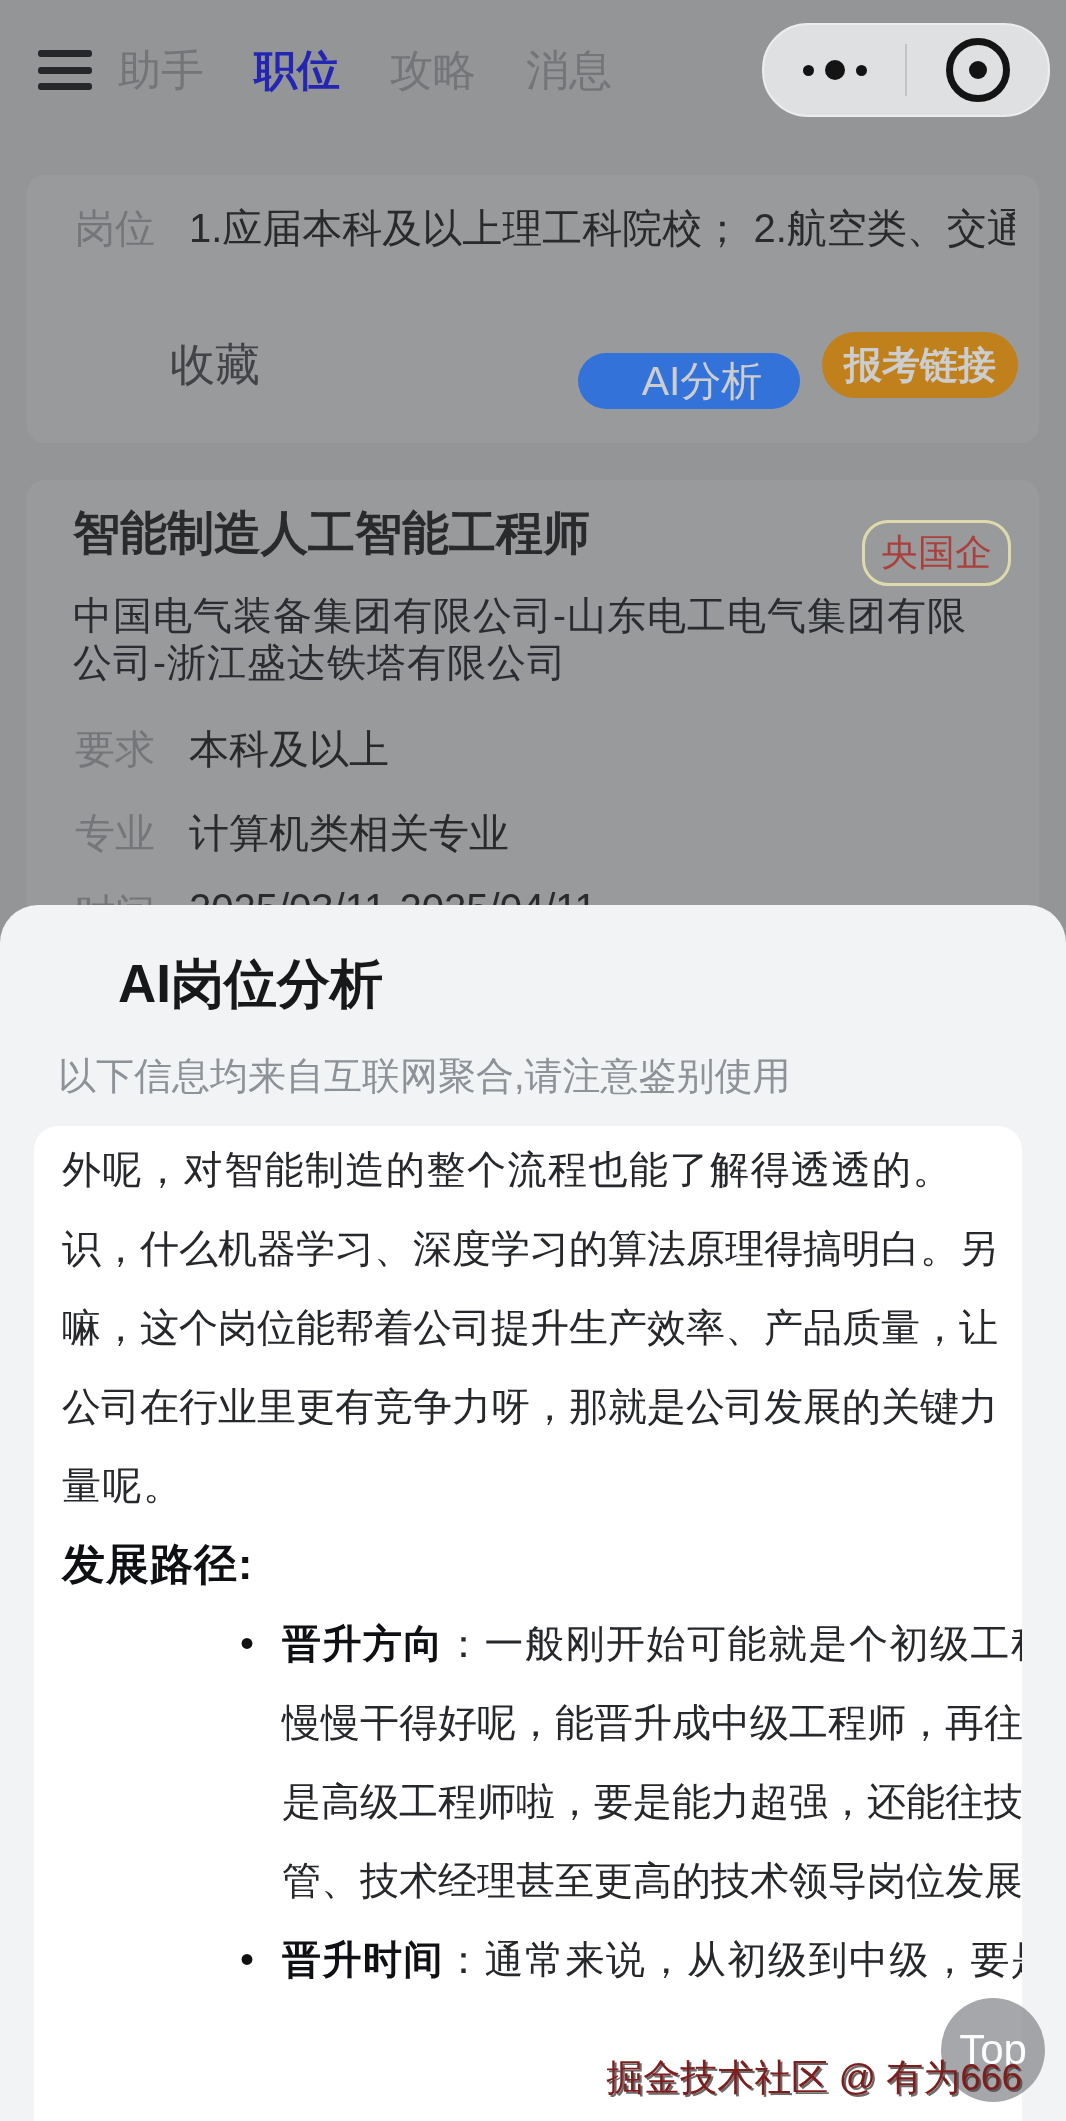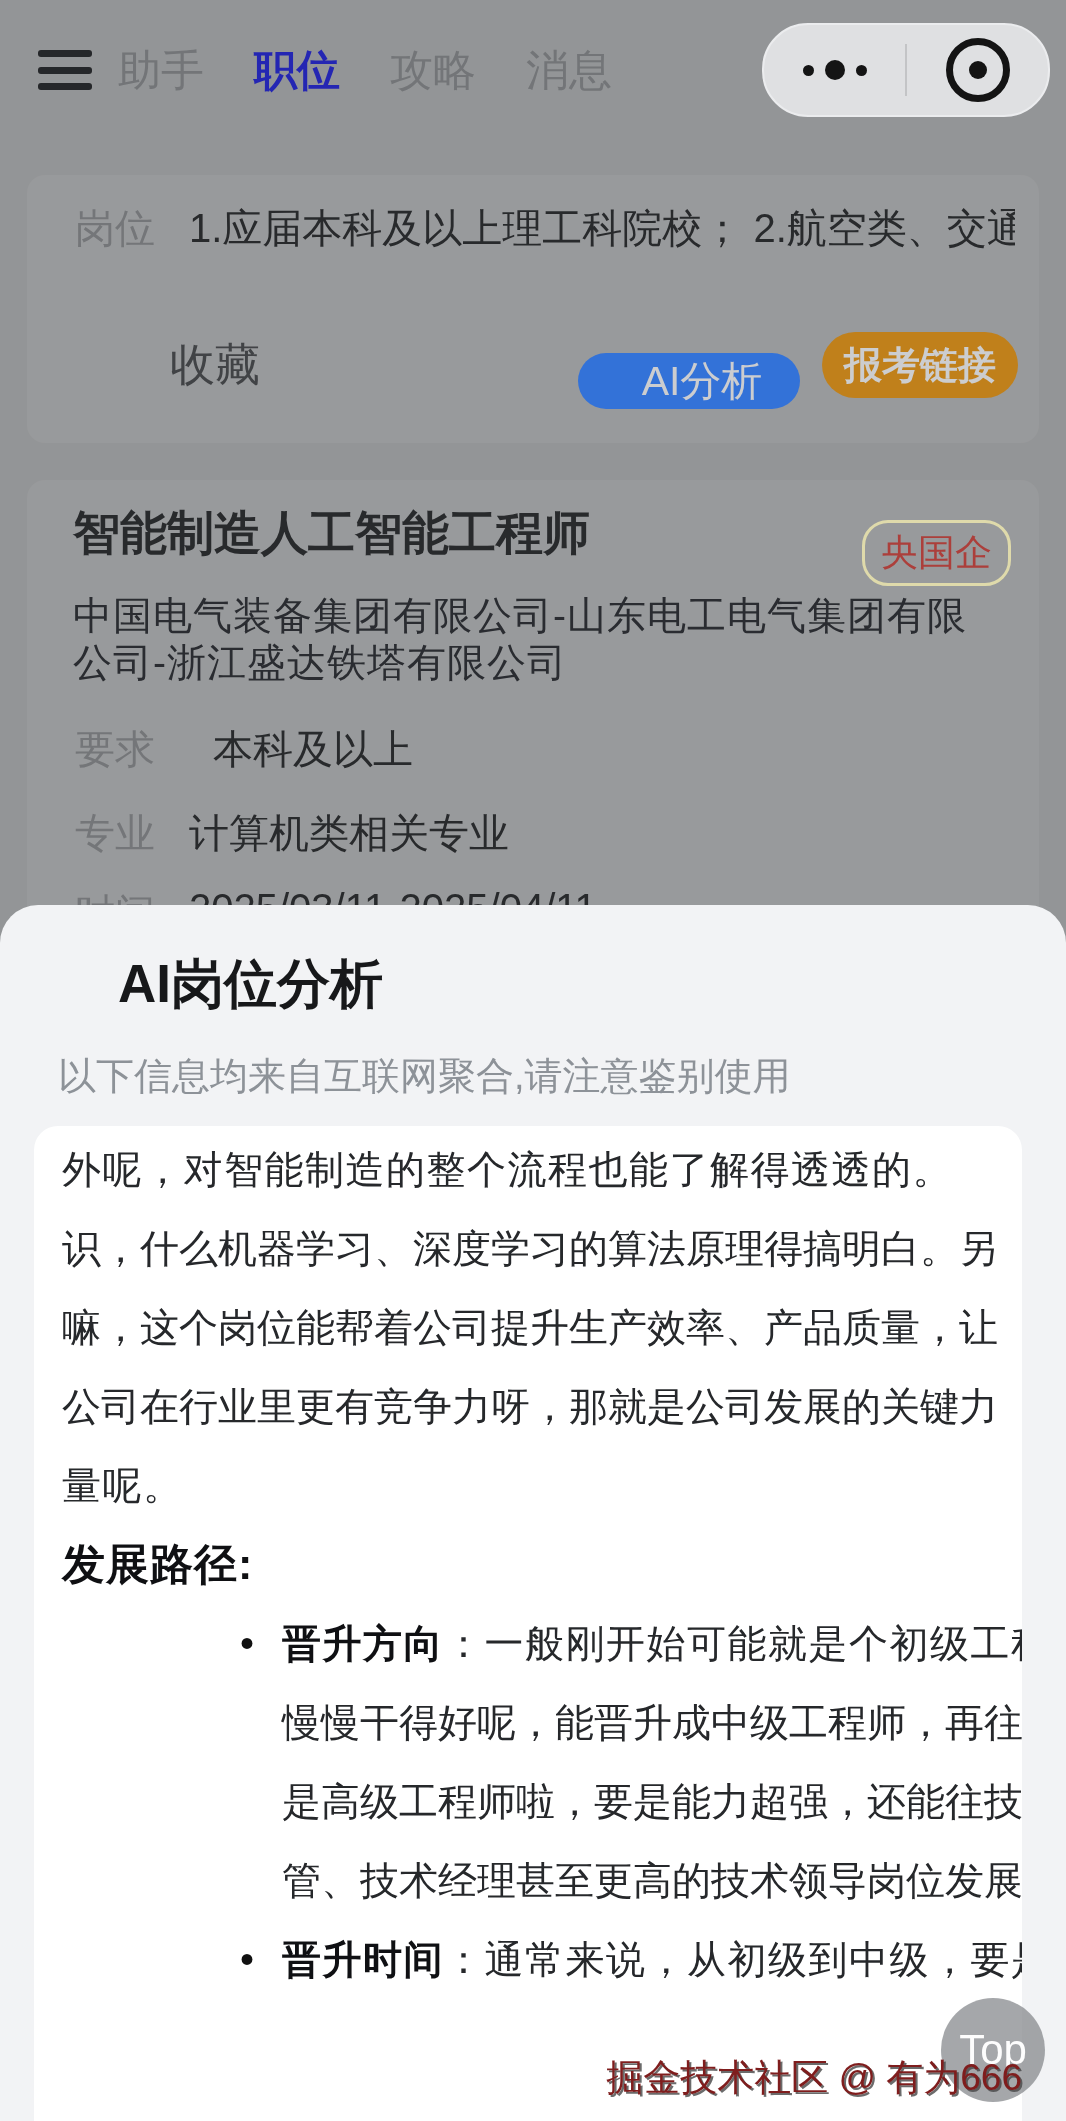--- a/index.html
+++ b/index.html
@@ -42,21 +42,21 @@
   .btn-ai{left:551px;top:152px;width:222px;height:56px;border-radius:38px;
     background:#3b82f6;font-size:41px;padding-left:26px;box-sizing:border-box;margin-top:26px;}
   .btn-apply{left:795px;top:157px;width:196px;height:66px;border-radius:33px;
     background:#db921f;font-size:38px;font-weight:bold;}
   .card2{top:480px;height:560px;}
   .job-title{position:absolute;left:46px;top:22px;font-size:47px;font-weight:bold;color:#2e3033;}
   .badge{position:absolute;right:28px;top:40px;border:3px solid #fef9c3;border-radius:26px;
     padding:5px 16px;font-size:37px;color:#c44844;}
   .company{position:absolute;left:46px;top:112px;width:930px;font-size:39px;line-height:47px;
     color:#303338;letter-spacing:1px;}
-  .r1{top:242px;gap:24px;} .r2{top:326px;} .r3{top:406px;}
+  .r1{top:242px;} .r2{top:326px;} .r3{top:406px;}
   
   .overlay{position:absolute;inset:0;background:rgba(0,0,0,0.12);z-index:5;}
   
   .sheet{position:absolute;left:0;top:905px;width:100%;height:1216px;z-index:10;
     background:#f2f3f5;border-radius:38px 38px 0 0;}
   .sheet-title{position:absolute;left:118px;top:44px;font-size:53px;font-weight:bold;color:#17181a;}
   .disclaimer{position:absolute;left:58px;top:146px;font-size:38px;color:#8d9298;}
   .content-card{position:absolute;left:34px;top:221px;width:988px;height:1060px;
     background:#ffffff;border-radius:24px;overflow:hidden;
     padding:4px 30px 0 28px;box-sizing:border-box;}

